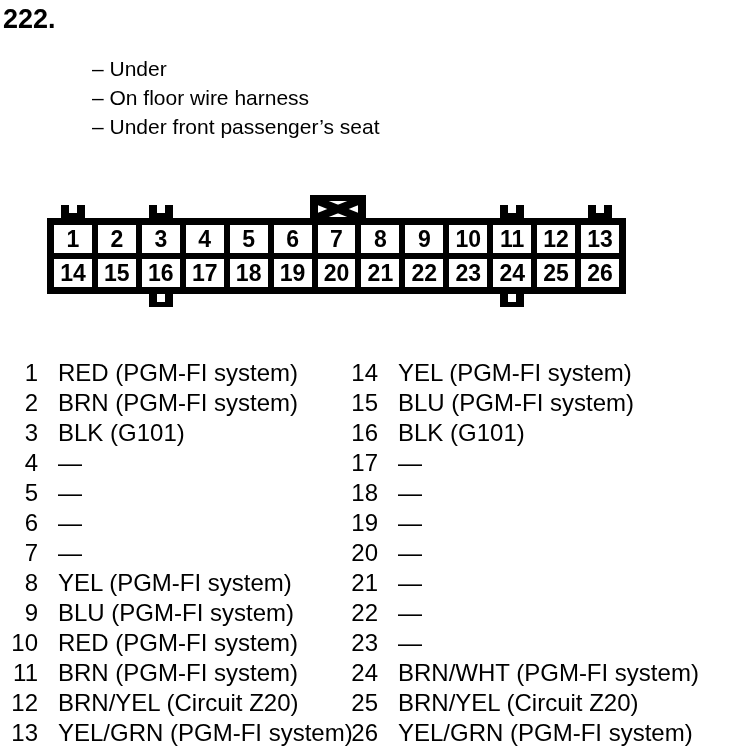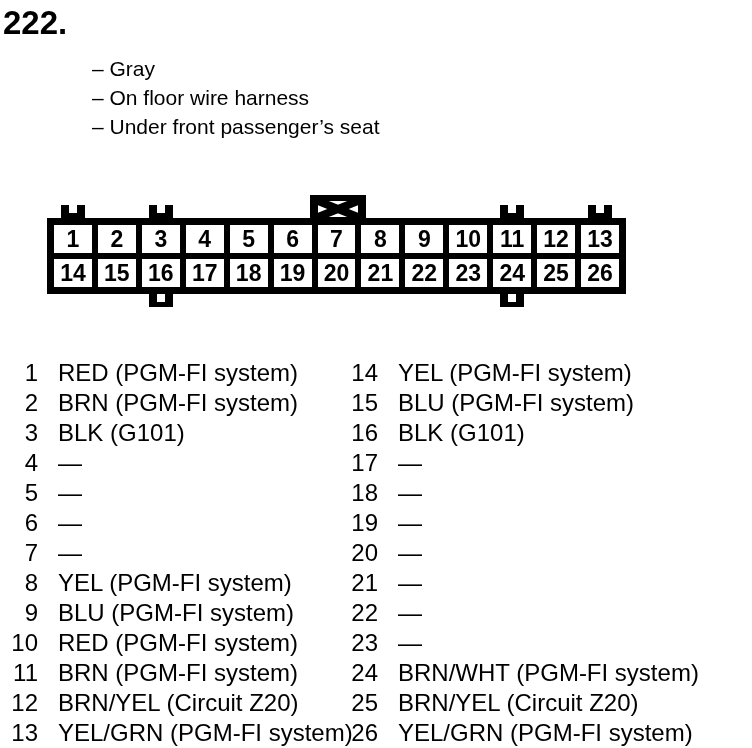--- a/index.html
+++ b/index.html
@@ -3,21 +3,21 @@
 <meta charset="utf-8">
 <style>
   :root { --ink:#000; --paper:#fff; }
   html,body { margin:0; padding:0; background:var(--paper); }
   .page {
     position:relative; width:752px; height:748px; background:var(--paper);
     color:var(--ink); font-family:"Liberation Sans", sans-serif; overflow:hidden;
   }
   .heading {
     position:absolute; left:3px; top:4px; display:flex; gap:19px;
-    font-size:33px; font-weight:bold; white-space:nowrap;
+    font-size:27px; font-weight:bold; white-space:nowrap;
   }
   .bullets {
     position:absolute; left:92px; top:54px;
     font-size:21px; line-height:29px; white-space:nowrap;
   }
   
   .connector { position:absolute; left:47px; top:195px; width:579px; height:112px; }
   .conn-body {
     position:absolute; left:0; top:23px; width:579px; height:76px;
     background:var(--ink); box-sizing:border-box; padding:7px;
@@ -48,21 +48,21 @@
 </head>
 <body>
 
 <div class="page">
 
   <div class="heading">
     <span>222.</span>
   </div>
 
   <div class="bullets">
-      <div>– Gray</div>
+      <div>– Under</div>
       <div>– On floor wire harness</div>
       <div>– Under front passenger’s seat</div>
     </div>
 
   <div class="connector">
     <div class="key-tab">
       <div class="key-inner">
         <svg width="40" height="16" viewBox="0 0 40 16" xmlns="http://www.w3.org/2000/svg">
           <line x1="0" y1="0" x2="40" y2="16" stroke="#000" stroke-width="8"></line>
           <line x1="40" y1="0" x2="0" y2="16" stroke="#000" stroke-width="8"></line>

